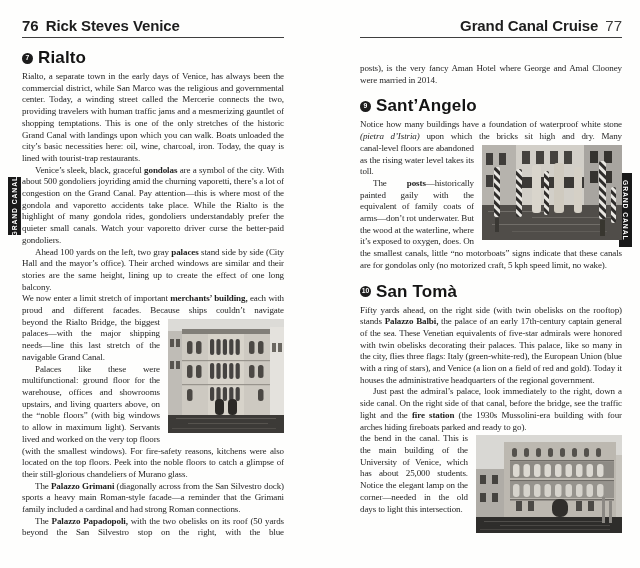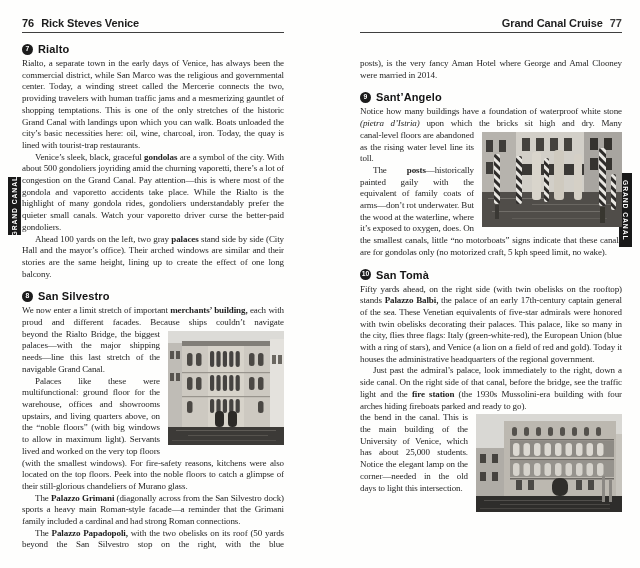--- a/index.html
+++ b/index.html
@@ -4,33 +4,33 @@
 <style>
   *{margin:0;padding:0;box-sizing:border-box}
   html,body{width:640px;height:568px;background:#ffffff}
   .spread{position:relative;width:640px;height:568px;background:#fefefdff;overflow:hidden;
           font-family:"Liberation Serif",serif;color:#222}
   .page{position:absolute;top:0;width:262px}
   .page-left{left:22px}
   .page-right{left:360px}
 
   .running-head{display:flex;align-items:flex-start;gap:7px;
-    font-family:"Liberation Sans",sans-serif;font-size:11px;color:#1d1d1d;
+    font-family:"Liberation Sans",sans-serif;font-size:15px;color:#1d1d1d;
     padding:17px 0 3px;border-bottom:1.2px solid #3f3f3f}
   .rh-right{justify-content:flex-end}
   .rh-left .rh-num{font-weight:700}
   .rh-left .rh-title{font-weight:700;letter-spacing:-.1px}
   .rh-right .rh-title{font-weight:700;letter-spacing:-.1px}
-  .rh-right .rh-num{font-weight:700;color:#3a3a3a}
+  .rh-right .rh-num{font-weight:400;color:#3a3a3a}
 
   .section-head{display:flex;align-items:center;gap:5px;margin:10px 0 3px;
     font-family:"Liberation Sans",sans-serif}
   .badge{flex:0 0 auto;width:11px;height:11px;border-radius:50%;background:#1c1c1c;color:#fff;
     font-size:6.8px;font-weight:700;display:flex;align-items:center;justify-content:center;line-height:1}
-  .section-title{font-size:11px;font-weight:700;color:#141414;letter-spacing:.15px}
+  .section-title{font-size:17px;font-weight:700;color:#141414;letter-spacing:.15px}
 
   .bp{font-size:9px;line-height:11.7px;text-align:justify;letter-spacing:-.1px;word-spacing:-.1px;
       hyphens:auto;-webkit-hyphens:auto;color:#1f1f1f}
   .bp b{font-weight:700}
   .bp i{font-style:italic}
   .indent{text-indent:13px}
   .jlast{text-align-last:justify}
 
   .photo{float:right;margin:2px 0 3px 8px}
   .photo svg{display:block}
@@ -61,24 +61,20 @@
     </div>
 
     <div class="section-head">
       <span class="badge">7</span>
       <span class="section-title">Rialto</span>
     </div>
     <p class="bp"><span>Rialto, a separate town in the early days of Venice, has always been the commercial district, while San Marco was the religious and governmental center. Today, a winding street called the Mercerie connects the two, providing travelers with human traffic jams and a mesmerizing gauntlet of shopping temptations. This is one of the only stretches of the historic Grand Canal with landings upon which you can walk. Boats unloaded the city’s basic necessities here: oil, wine, charcoal, iron. Today, the quay is lined with tourist-trap restaurants.</span></p>
     <p class="bp indent"><span>Venice’s sleek, black, graceful </span><b>gondolas</b><span> are a symbol of the city. With about 500 gondoliers joyriding amid the churning vaporetti, there’s a lot of congestion on the Grand Canal. Pay attention—this is where most of the gondola and vaporetto accidents take place. While the Rialto is the highlight of many gondola rides, gondoliers understandably prefer the quieter small canals. Watch your vaporetto driver curse the better-paid gondoliers.</span></p>
     <p class="bp indent"><span>Ahead 100 yards on the left, two gray </span><b>palaces</b><span> stand side by side (City Hall and the mayor’s office). Their arched windows are similar and their stories are the same height, lining up to create the effect of one long balcony.</span></p>
 
-    <div class="section-head">
-      <span class="badge">8</span>
-      <span class="section-title">San Silvestro</span>
-    </div>
     <p class="bp jlast"><span>We now enter a limit stretch of important </span><b>merchants’ building,</b><span> each with proud and different facades. Because ships couldn’t navigate</span></p>
 
     <div class="photo">
       <svg viewBox="0 0 116 114" width="116" height="114">
         <rect width="116" height="114" fill="#dcdbd7"></rect>
         <rect x="0" y="12" width="14" height="84" fill="#bfbcb6"></rect>
         <rect x="2" y="20" width="4" height="8" fill="#57544f"></rect>
           <rect x="8" y="20" width="4" height="8" fill="#57544f"></rect>
         <rect x="2" y="42" width="4" height="8" fill="#57544f"></rect>
           <rect x="8" y="42" width="4" height="8" fill="#57544f"></rect>
@@ -181,21 +177,21 @@
         <rect x="92" y="22" width="8" height="46" rx="3" fill="#d5d0c6"></rect>
         <rect x="12" y="22" width="6" height="50" rx="2" fill="url(#stripeP)"></rect>
         <rect x="34" y="24" width="6" height="48" rx="2" fill="url(#stripeP)"></rect>
         <rect x="62" y="26" width="5" height="44" rx="2" fill="url(#stripeP)"></rect>
         <rect x="117" y="16" width="7" height="58" rx="2" fill="url(#stripeP)"></rect>
         <rect x="129" y="42" width="5" height="36" rx="2" fill="url(#stripeP)"></rect>
         <rect x="13" y="73" width="4" height="14" fill="#3a3834"></rect>
         <rect x="118" y="75" width="5" height="16" fill="#38362f"></rect>
       </svg>
     </div>
-    <p class="bp"><span>canal-level floors are abandoned as the rising water level line its toll.</span></p>
+    <p class="bp"><span>canal-level floors are abandoned as the rising water level takes its toll.</span></p>
     <p class="bp indent"><span>The </span><b>posts</b><span>—historically painted gaily with the equivalent of family coats of arms—don’t rot underwater. But the wood at the waterline, where it’s exposed to oxygen, does. On the smallest canals, little “no motorboats” signs indicate that these canals are for gondolas only (no motorized craft, 5 kph speed limit, no wake).</span></p>
 
     <div class="section-head">
       <span class="badge">10</span>
       <span class="section-title">San Tomà</span>
     </div>
     <p class="bp"><span>Fifty yards ahead, on the right side (with twin obelisks on the rooftop) stands </span><b>Palazzo Balbi,</b><span> the palace of an early 17th-century captain general of the sea. These Venetian equivalents of five-star admirals were honored with twin obelisks decorating their palaces. This palace, like so many in the city, flies three flags: Italy (green-white-red), the European Union (blue with a ring of stars), and Venice (a lion on a field of red and gold). Today it houses the administrative headquarters of the regional government.</span></p>
     <p class="bp indent"><span>Just past the admiral’s palace, look immediately to the right, down a side canal. On the right side of that canal, before the bridge, see the traffic light and the </span><b>fire station</b><span> (the 1930s Mussolini-era building with four arches hiding fireboats parked and ready to go).</span></p>
 
     <div class="photo">

